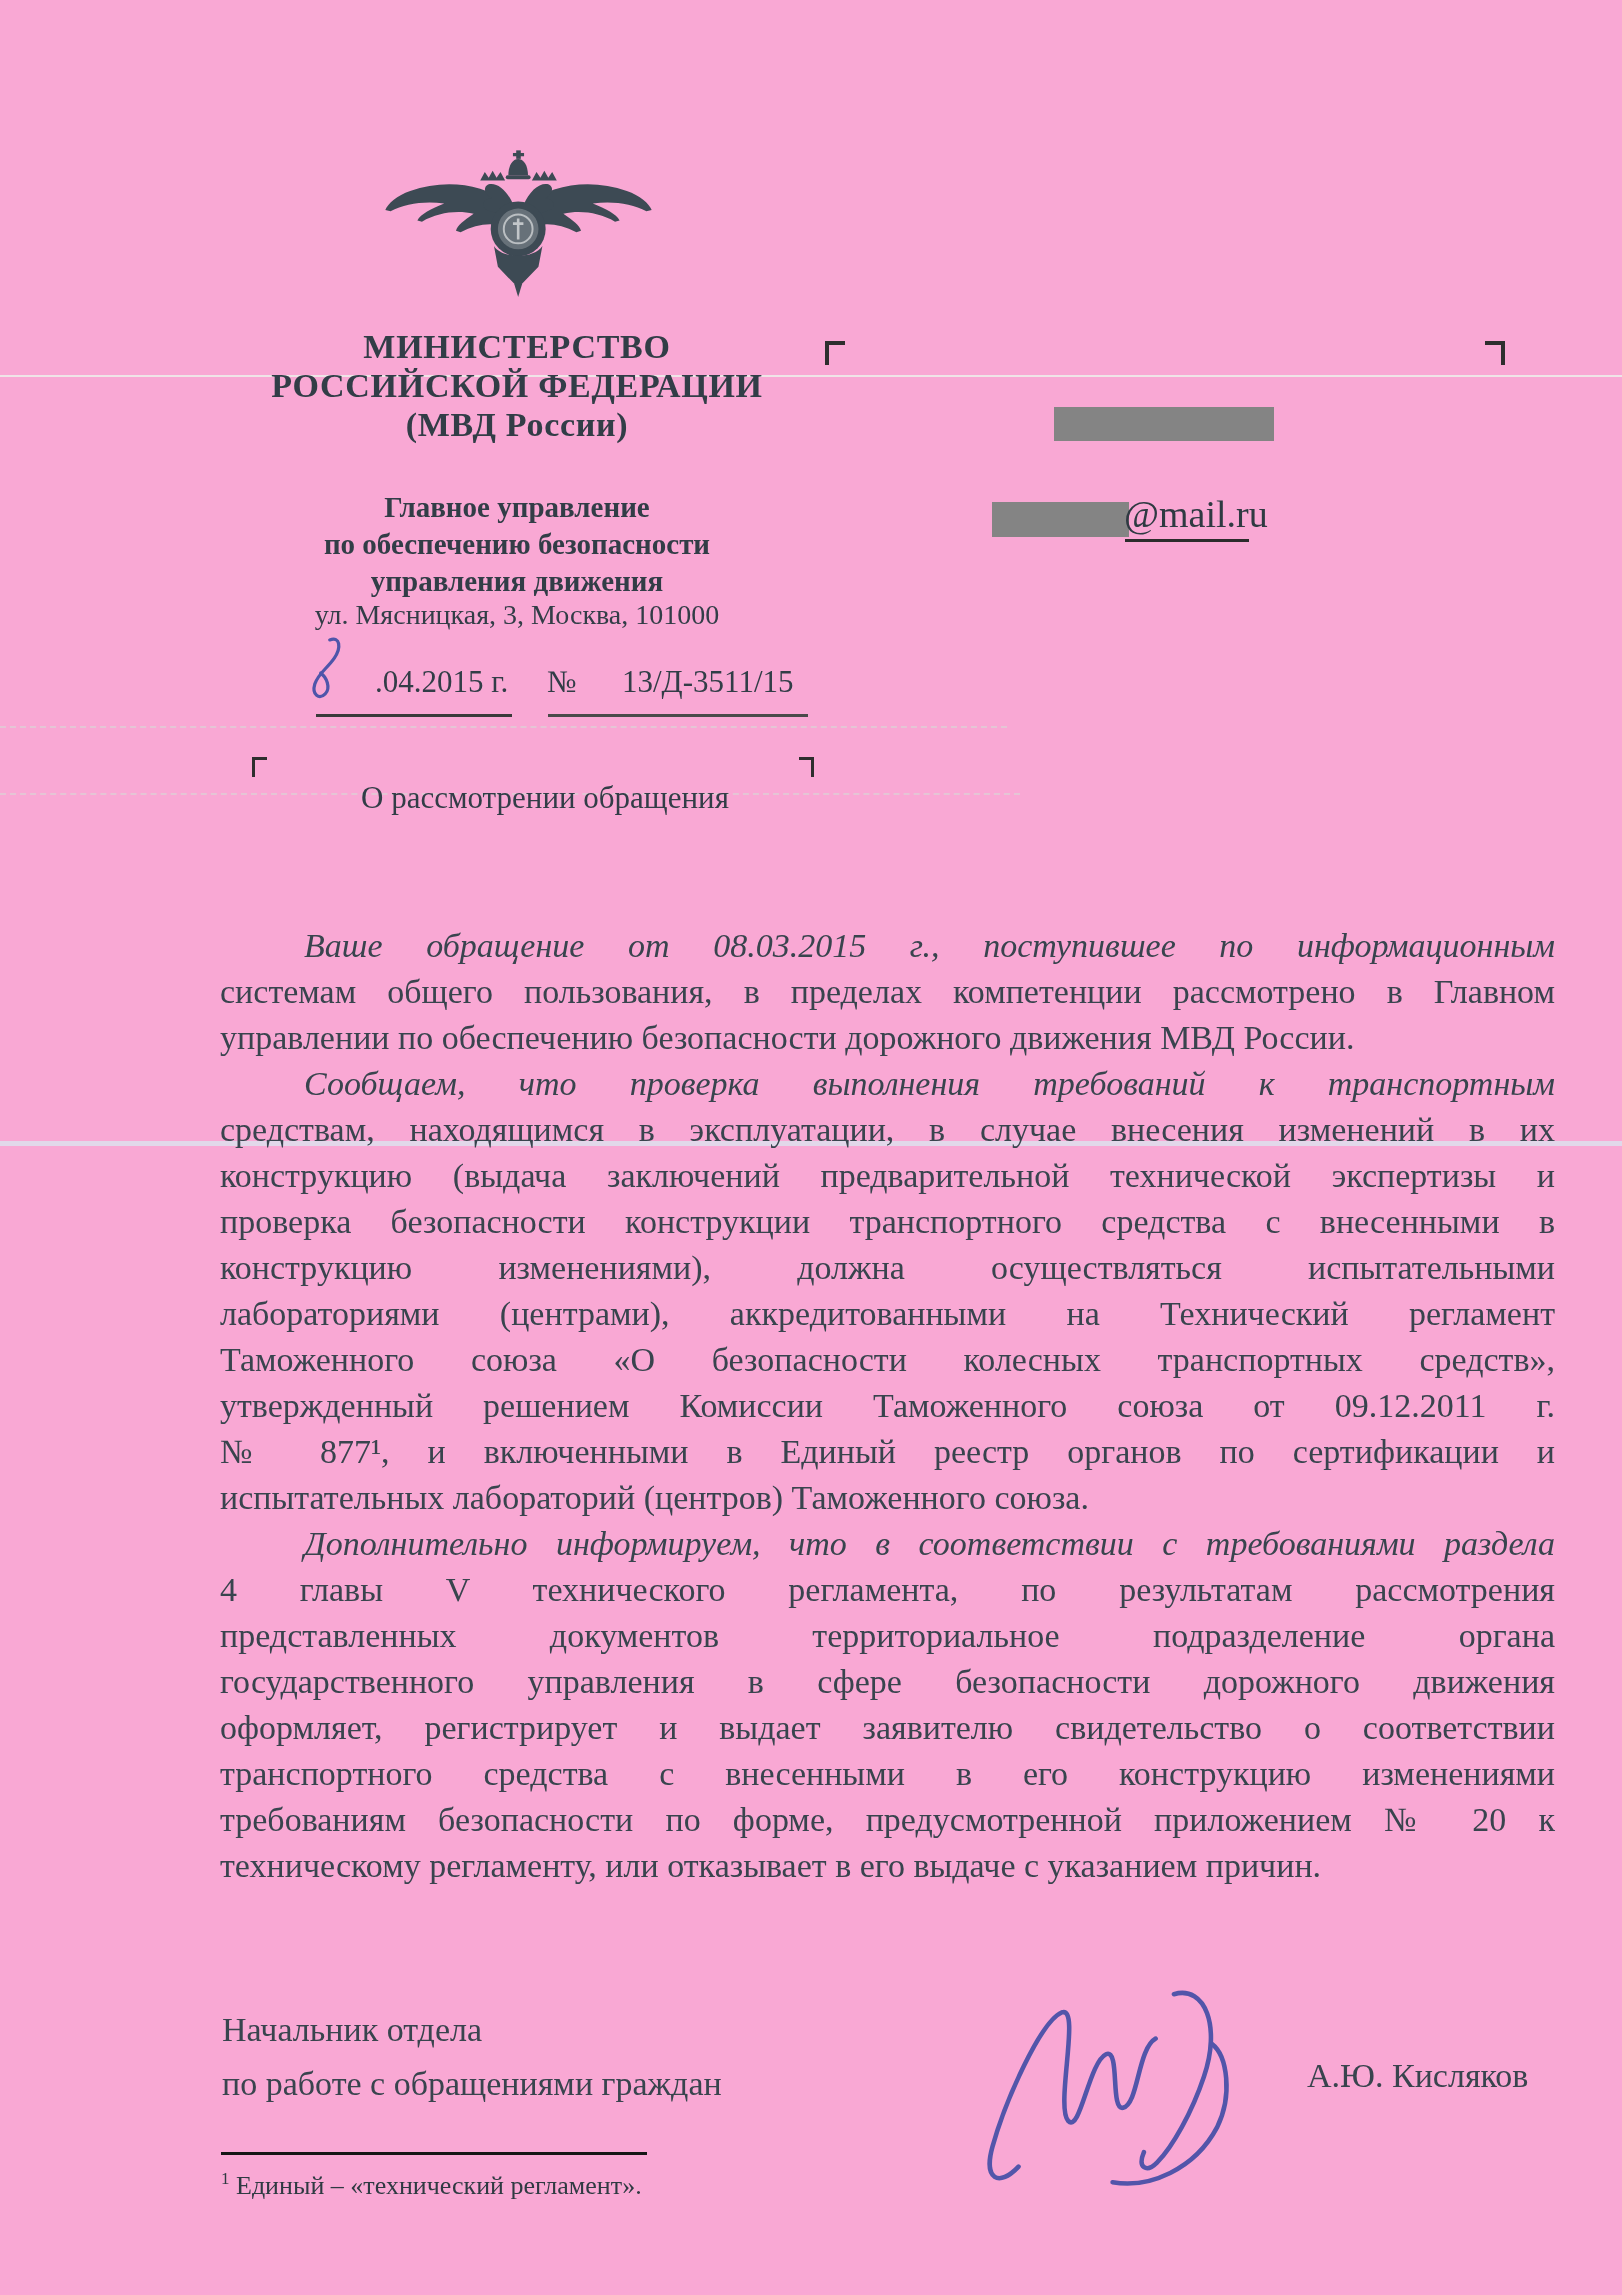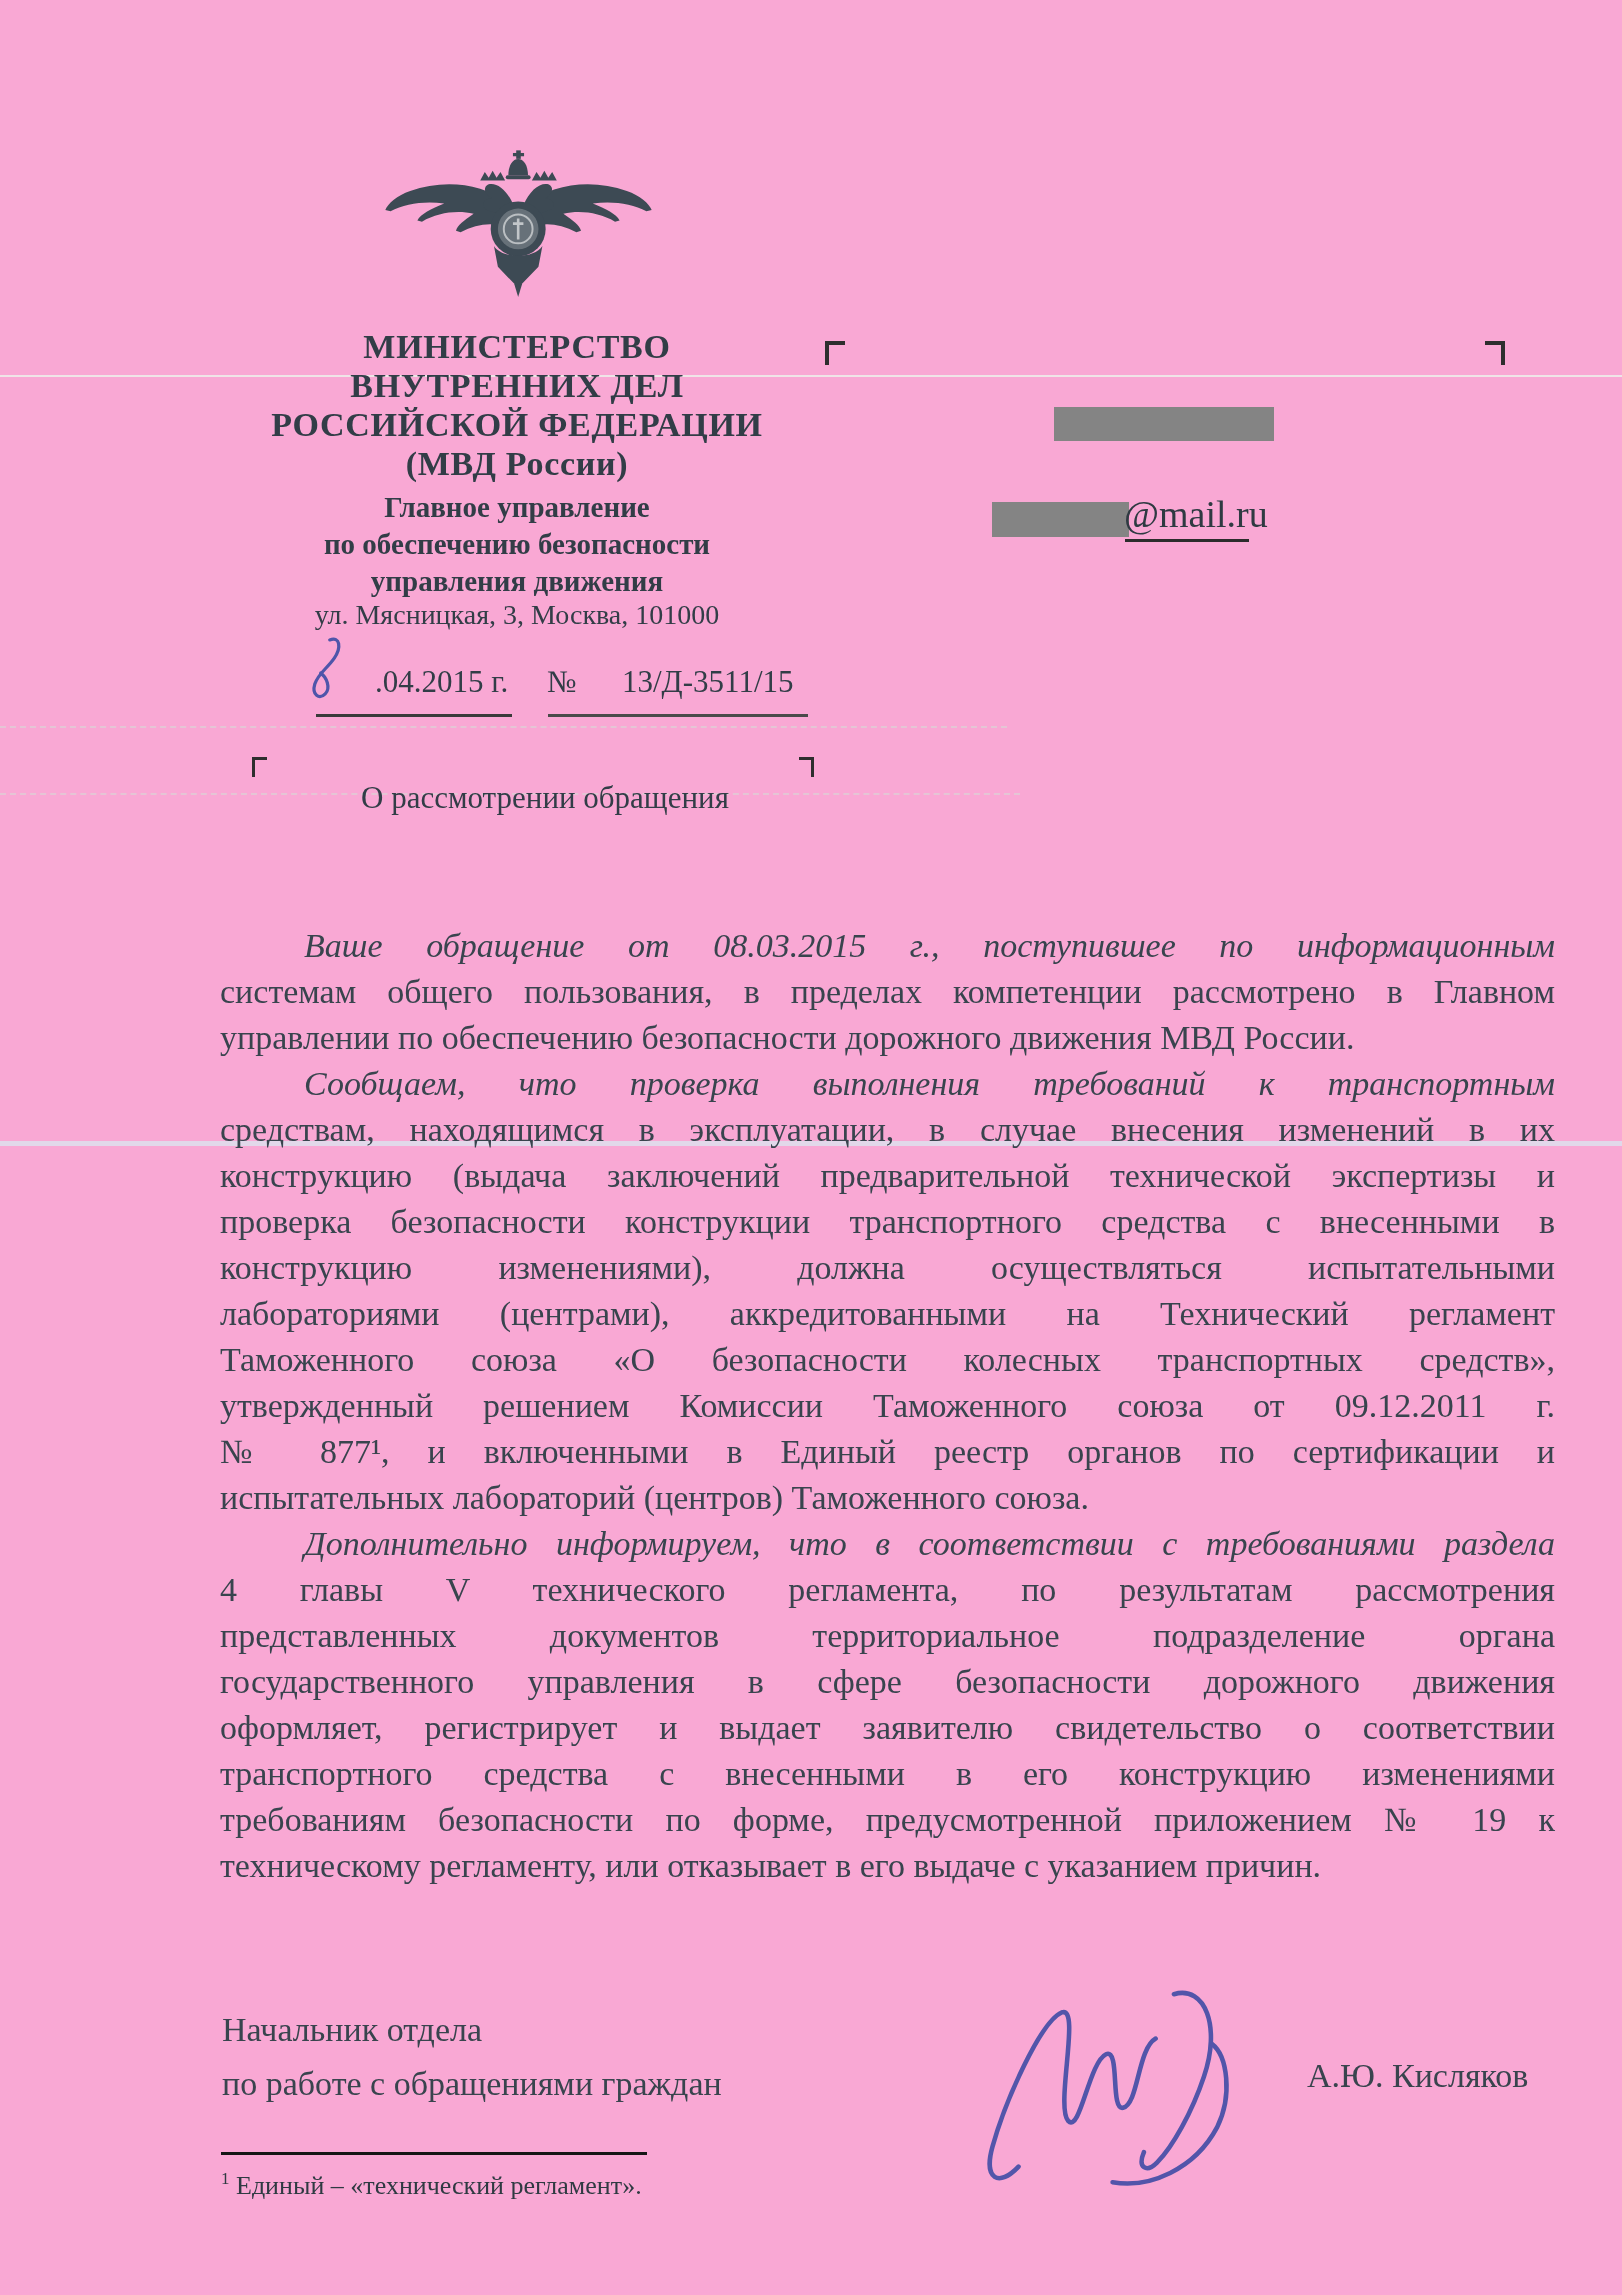--- a/index.html
+++ b/index.html
@@ -88,21 +88,20 @@
       </g>
 
       <circle cx="205" cy="122" r="31" fill="#ffffff" opacity="0.22"></circle>
       <circle cx="205" cy="122" r="22" fill="none" stroke="#ffffff" stroke-width="3" opacity="0.55"></circle>
       <path d="M205 106 L205 138 M197 114 L213 114" stroke="#ffffff" stroke-width="4" opacity="0.6" fill="none"></path>
     </svg>
   </div>
 
   <div class="abs lh-min">
     <div>МИНИСТЕРСТВО</div>
-    <div>ВНУТРЕННИХ ДЕЛ</div>
     <div>РОССИЙСКОЙ ФЕДЕРАЦИИ</div>
     <div>(МВД России)</div>
   </div>
 
   <div class="abs lh-dept">
     <div>Главное управление</div>
     <div>по обеспечению безопасности</div>
     <div>управления движения</div>
   </div>
 
@@ -147,21 +146,21 @@
       <div class="bline">Таможенного союза «О безопасности колесных транспортных средств»,</div>
       <div class="bline">утвержденный решением Комиссии Таможенного союза от 09.12.2011 г.</div>
       <div class="bline">№ 877¹, и включенными в Единый реестр органов по сертификации и</div>
       <div class="bline plast">испытательных лабораторий (центров) Таможенного союза.</div>
       <div class="bline first">Дополнительно информируем, что в соответствии с требованиями раздела</div>
       <div class="bline">4 главы V технического регламента, по результатам рассмотрения</div>
       <div class="bline">представленных документов территориальное подразделение органа</div>
       <div class="bline">государственного управления в сфере безопасности дорожного движения</div>
       <div class="bline">оформляет, регистрирует и выдает заявителю свидетельство о соответствии</div>
       <div class="bline">транспортного средства с внесенными в его конструкцию изменениями</div>
-      <div class="bline">требованиям безопасности по форме, предусмотренной приложением № 19 к</div>
+      <div class="bline">требованиям безопасности по форме, предусмотренной приложением № 20 к</div>
       <div class="bline plast">техническому регламенту, или отказывает в его выдаче с указанием причин.</div>
     </div>
 
   <div class="sig-title">
     <div>Начальник отдела</div>
     <div>по работе с обращениями граждан</div>
   </div>
 
   <div class="abs" style="left:978px;top:1972px;width:307px;height:222px;">
     <svg width="307" height="222" viewBox="0 0 470 340">

